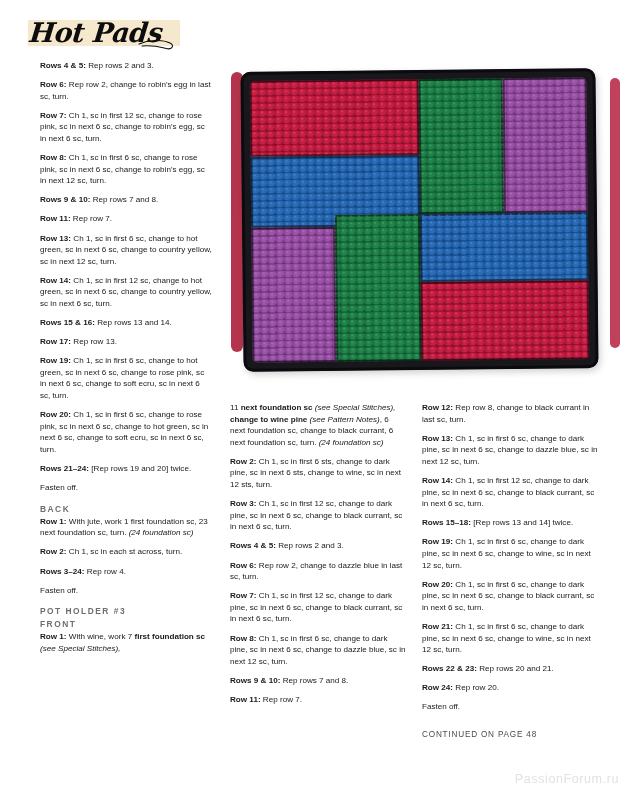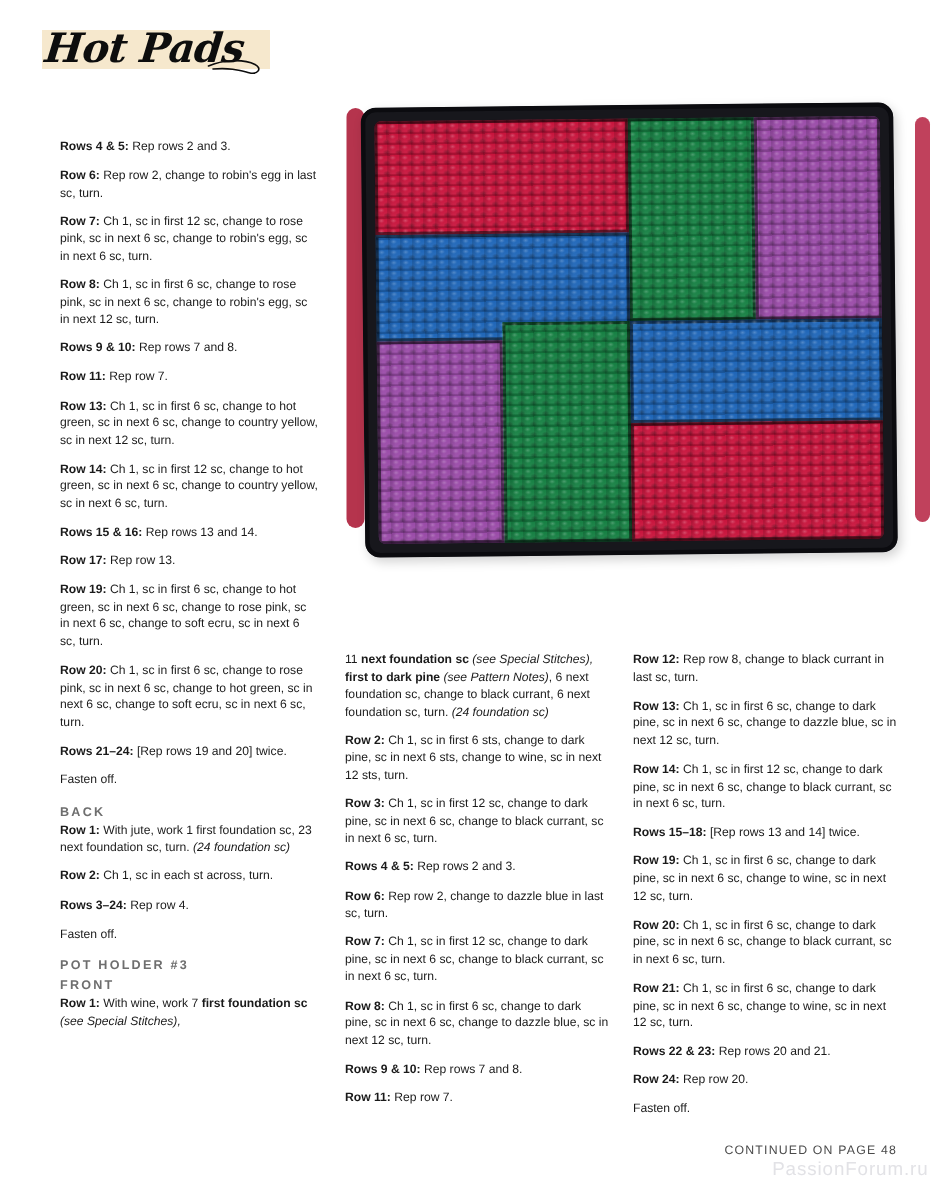--- a/index.html
+++ b/index.html
@@ -55,21 +55,20 @@
     height: 14px;
   }
 
   
   .col {
     position: absolute;
     font-size: 8.1px;
     line-height: 11.6px;
     text-align: left;
     color: #1a1a1a;
-    margin-top: 32px;
   }
   .col-1 { left: 40px;  top: 60px;  width: 172px; }
   .col-2 { left: 230px; top: 402px; width: 176px; }
   .col-3 { left: 422px; top: 402px; width: 176px; }
 
   .para {
     margin: 0 0 7.5px 0;
   }
   .para b { font-weight: 700; }
   .para i { font-style: italic; }
@@ -78,21 +77,20 @@
     margin: 9px 0 1px 0;
     font-weight: 700;
     font-size: 8.4px;
     letter-spacing: 1.5px;
     color: #6e6e6e;
     line-height: 12px;
   }
 
   .continued {
     margin-top: 16px;
-    text-align: right;
     font-size: 8.2px;
     letter-spacing: 0.8px;
     color: #4a4a4a;
   }
 
   
   .photo-wrap {
     position: absolute;
     left: 236px;
     top: 64px;
@@ -264,21 +262,21 @@
     </div>
   <div class="section-head">POT HOLDER #3</div>
   <div class="section-head" style="margin-top:1px">FRONT</div>
   <p class="para">
     <b>Row 1:</b><span> With wine, work 7 </span><b>first foundation sc</b><i> (see Special Stitches),</i>
   </p>
 </div>
 
 <div class="col col-2">
   <p class="para">
-    <span>11 </span><b>next foundation sc</b><i> (see Special Stitches),</i><b> first to dark pine</b><i> (see Pattern Notes)</i><span>, 6 next foundation sc, change to black currant, 6 next foundation sc, turn. </span><i>(24 foundation sc)</i>
+    <span>11 </span><b>next foundation sc</b><i> (see Special Stitches),</i><b> change to wine pine</b><i> (see Pattern Notes)</i><span>, 6 next foundation sc, change to black currant, 6 next foundation sc, turn. </span><i>(24 foundation sc)</i>
   </p>
   <div id="c2">
       <p class="para"><b>Row 2:</b><span> Ch 1, sc in first 6 sts, change to dark pine, sc in next 6 sts, change to wine, sc in next 12 sts, turn.</span></p>
       <p class="para"><b>Row 3:</b><span> Ch 1, sc in first 12 sc, change to dark pine, sc in next 6 sc, change to black currant, sc in next 6 sc, turn.</span></p>
       <p class="para"><b>Rows 4 &amp; 5:</b><span> Rep rows 2 and 3.</span></p>
       <p class="para"><b>Row 6:</b><span> Rep row 2, change to dazzle blue in last sc, turn.</span></p>
       <p class="para"><b>Row 7:</b><span> Ch 1, sc in first 12 sc, change to dark pine, sc in next 6 sc, change to black currant, sc in next 6 sc, turn.</span></p>
       <p class="para"><b>Row 8:</b><span> Ch 1, sc in first 6 sc, change to dark pine, sc in next 6 sc, change to dazzle blue, sc in next 12 sc, turn.</span></p>
       <p class="para"><b>Rows 9 &amp; 10:</b><span> Rep rows 7 and 8.</span></p>
       <p class="para"><b>Row 11:</b><span> Rep row 7.</span></p>

